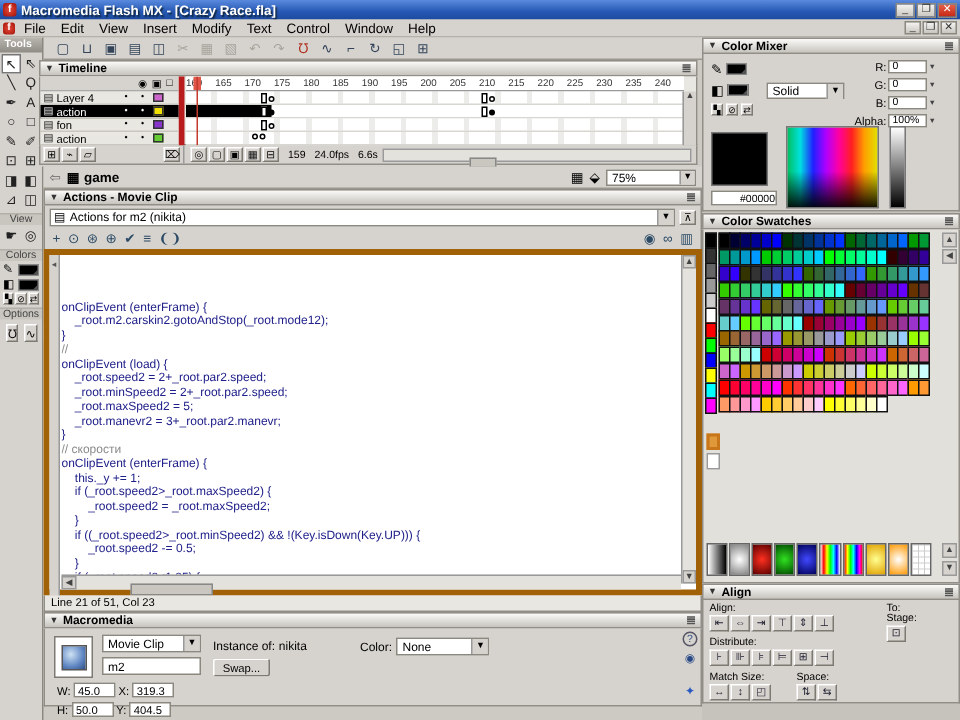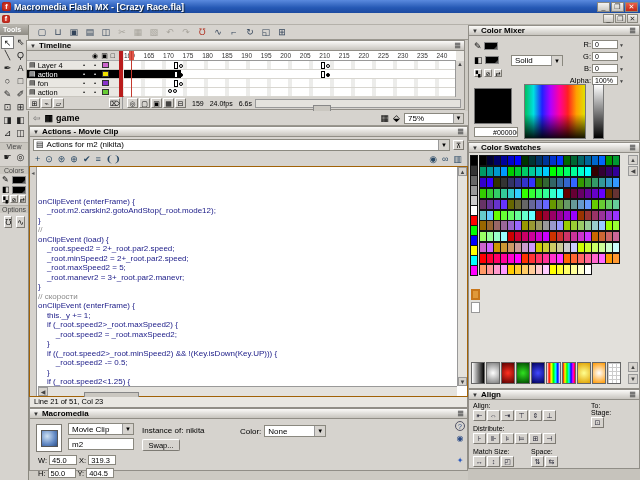--- a/index.html
+++ b/index.html
@@ -85,21 +85,21 @@
   .zoomsel .arr{margin-left:auto;width:10px;height:9px;background:#d6d3ce;border-left:1px solid #999;font-size:6px;text-align:center;line-height:9px;}
 
   
   .actions{position:absolute;left:29px;top:126px;width:439px;height:282px;background:#d6d3ce;}
   .trow{position:absolute;left:0;top:11px;width:439px;height:15px;display:flex;align-items:center;padding:1px 3px;gap:3px;border-left:1px solid #918e87;border-right:1px solid #918e87;}
   .tsel{flex:1;height:12px;background:#fff;border:1px solid #8a887f;display:flex;align-items:center;gap:3px;padding-left:2px;font-size:8px;}
   .tsel .arr{margin-left:auto;width:11px;height:10px;background:#d6d3ce;border-left:1px solid #999;font-size:6px;text-align:center;line-height:10px;}
   .atb{position:absolute;left:0;top:26px;width:439px;height:14px;display:flex;align-items:center;gap:4px;padding:0 5px;border-left:1px solid #918e87;border-right:1px solid #918e87;}
   .atb .ai{font-size:9px;color:#2b4a66;}
   .atb .rgt{margin-left:auto;display:flex;gap:5px;}
-  .codewrap{position:absolute;left:0;top:40px;width:439px;height:231px;border:1px solid #a16207;background:#fff;text-decoration:underline;}
+  .codewrap{position:absolute;left:0;top:40px;width:439px;height:231px;border:4px solid #a16207;background:#fff;text-decoration:underline;}
   .splitter{position:absolute;left:0;top:0;width:7px;height:229px;background:#d6d3ce;border-right:1px solid #999;font-size:6px;color:#555;text-align:center;padding-top:2px;}
   .code{position:absolute;left:8px;top:1px;width:412px;height:218px;overflow:hidden;font-family:"DejaVu Sans Mono",monospace;font-size:8px;line-height:9.5px;white-space:pre;color:#20208a;}
   .code .cl.comment{color:#8a8a8a;}
   .vsb{position:absolute;right:0;top:0;width:10px;height:219px;background:#e4e2dd;border-left:1px solid #999;display:flex;flex-direction:column;justify-content:space-between;font-size:6px;text-align:center;color:#444;}
   .vsb .sb{height:9px;background:#d6d3ce;border:1px solid #999;line-height:8px;}
   .hsb2{position:absolute;left:8px;right:10px;bottom:0;height:10px;background:#e4e2dd;border-top:1px solid #999;display:flex;align-items:center;}
   .hsb2 .sb{width:10px;height:9px;background:#d6d3ce;border:1px solid #999;font-size:6px;line-height:8px;text-align:center;color:#444;}
   .hsb2 .thumb{width:55px;height:8px;background:#cac7c0;border:1px solid #888;margin-left:40px;}
   .astat{position:absolute;left:0;top:271px;width:439px;height:11px;border:1px solid #918e87;border-top:none;background:#e9e7e2;font-size:7.5px;padding-left:4px;line-height:10px;}
 
@@ -176,20 +176,21 @@
     <span class="ttl">Macromedia Flash MX - [Crazy Race.fla]</span>
     <span class="winbtns">
       <span class="wbtn">_</span>
       <span class="wbtn">❐</span>
       <span class="wbtn close">✕</span>
     </span>
   </div>
 
   <div class="menubar">
     <span class="flashlogo" style="width:8px;height:8px;line-height:8px;">f</span>
+    <span><span class="mitem">File</span><span class="mitem">Edit</span><span class="mitem">View</span><span class="mitem">Insert</span><span class="mitem">Modify</span><span class="mitem">Text</span><span class="mitem">Control</span><span class="mitem">Window</span><span class="mitem">Help</span></span>
     <span class="docbtns">
       <span class="wbtn">_</span>
       <span class="wbtn">❐</span>
       <span class="wbtn">✕</span>
     </span>
   </div>
 
   <div class="toolbar">
 
   <span class="tbi">▢</span>

